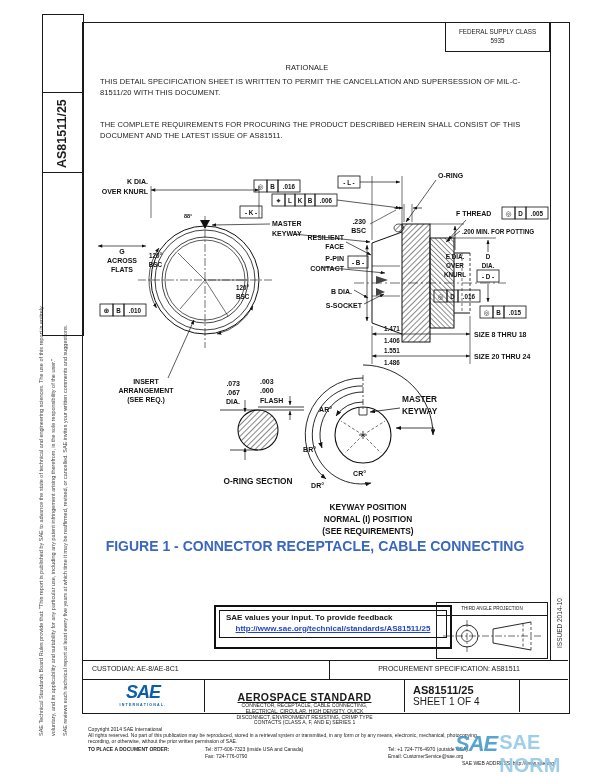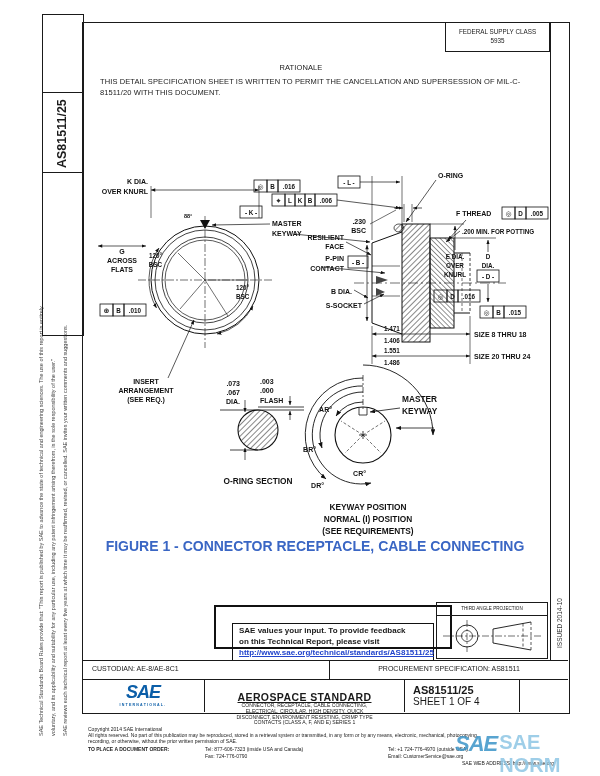--- a/index.html
+++ b/index.html
@@ -16,21 +16,21 @@
   .marg{font-size:5.5px;color:#444;}
   .fsc{font-size:6.3px;line-height:8.5px;}
   svg text{font-family:"Liberation Sans","DejaVu Sans",sans-serif;font-weight:bold;
            font-size:7px;fill:#111;stroke:none;}
   svg text.sym{font-family:"DejaVu Sans",sans-serif;font-size:7px;}
   svg text.s6{font-size:6.3px;}
   svg text.s5{font-size:5.5px;}
   svg text.s8{font-size:8.3px;}
   .fig-cap{font-weight:bold;font-size:14px;}
   .fb-box{border:2px solid #111;background:#fff;}
-  .fb-in{border:1px solid #111;margin:16px;padding:2px 6px;font-size:8px;font-weight:bold;line-height:10.8px;}
+  .fb-in{border:1px solid #111;margin:3px;padding:2px 6px;font-size:8px;font-weight:bold;line-height:10.8px;}
   .link{text-decoration:underline;}
   .tb-cell{box-sizing:border-box;}
   .aero-h{font-weight:bold;font-size:10.5px;text-decoration:underline;letter-spacing:.4px;}
   .aero-l{font-size:5.1px;line-height:5.8px;}
   .docnum{font-weight:bold;font-size:11px;}
   .sheet{font-size:10px;}
   .sae-logo{font-style:italic;font-weight:bold;font-size:18px;letter-spacing:-1px;}
   .sae-sub{font-size:3.6px;letter-spacing:1.2px;font-weight:bold;}
   .wm{opacity:.85;}
   .wm-big{font-weight:bold;font-size:20px;letter-spacing:0;}
@@ -52,22 +52,23 @@
   <div class="abs thin" style="left:42px;top:14px;width:40px;height:320px;"></div>
   <div class="abs" style="left:42px;top:92px;width:40px;height:1px;background:#1a1a1a;"></div>
   <div class="abs" style="left:42px;top:172px;width:40px;height:1px;background:#1a1a1a;"></div>
   <div class="abs rot" style="left:55px;top:168px;width:74px;font-weight:bold;font-size:12.5px;">AS81511/25</div>
 
   <div class="abs thin ctr fsc" style="left:445px;top:22px;width:105px;height:30px;padding-top:5px;box-sizing:border-box;">
     <div>FEDERAL SUPPLY CLASS</div>
     <div>5935</div>
   </div>
 
-  <div class="abs ctr smalltxt caps" style="left:68px;top:63px;width:466px;">RATIONALE</div>
+  <div class="abs ctr smalltxt caps" style="left:74px;top:63px;width:466px;">RATIONALE</div>
   <div class="abs smalltxt caps" style="left:100px;top:77px;width:432px;">THIS DETAIL SPECIFICATION SHEET IS WRITTEN TO PERMIT THE CANCELLATION AND SUPERSESSION OF MIL-C-81511/20 WITH THIS DOCUMENT.</div>
+  <div class="abs smalltxt caps" style="left:100px;top:120px;width:432px;">THE COMPLETE REQUIREMENTS FOR PROCURING THE PRODUCT DESCRIBED HEREIN SHALL CONSIST OF THIS DOCUMENT AND THE LATEST ISSUE OF AS81511.</div>
 
   <svg class="abs" style="left:82px;top:158px;" width="471" height="402" viewBox="0 0 471 402">
     <defs>
       <marker id="aE" orient="auto" markerWidth="7" markerHeight="5" refX="6.3" refY="2.5">
         <path d="M0,0L6.5,2.5L0,5z" fill="#111"></path>
       </marker>
       <marker id="aS" orient="auto" markerWidth="7" markerHeight="5" refX="0.4" refY="2.5">
         <path d="M6.5,0L0.5,2.5L6.5,5z" fill="#111"></path>
       </marker>
       <pattern id="hatch" width="4" height="4" patternUnits="userSpaceOnUse" patternTransform="rotate(45)">
@@ -320,21 +321,20 @@
       <text x="286" y="364" text-anchor="middle" class="s8">NORMAL (I) POSITION</text>
       <text x="286" y="376" text-anchor="middle" class="s8">(SEE REQUIREMENTS)</text>
     </g>
   </svg>
 
   <div class="abs ctr fig-cap" style="left:82px;top:538px;width:466px;color:#3a66c4;">FIGURE 1 - CONNECTOR RECEPTACLE, CABLE CONNECTING</div>
 
   <div class="abs fb-box" style="left:214px;top:605px;width:238px;height:44px;box-sizing:border-box;">
     <div class="fb-in">
       <div>SAE values your input. To provide feedback</div>
-      <div>on this Technical Report, please visit</div>
       <div class="link" style="color:#2244cc;text-align:center;">http://www.sae.org/technical/standards/AS81511/25</div>
     </div>
   </div>
 
   <div class="abs thin" style="left:436px;top:602px;width:112px;height:57px;box-sizing:border-box;">
     <div class="ctr" style="font-size:4.6px;padding-top:3px;height:13px;border-bottom:1px solid #1a1a1a;box-sizing:border-box;">THIRD ANGLE PROJECTION</div>
     <svg width="110" height="40" viewBox="0 0 110 40">
       <g stroke="#111" fill="none">
         <line x1="6" y1="20" x2="104" y2="20" stroke-width="0.6" stroke-dasharray="7 2 2 2"></line>
         <circle cx="30" cy="20" r="11" stroke-width="0.9"></circle>

